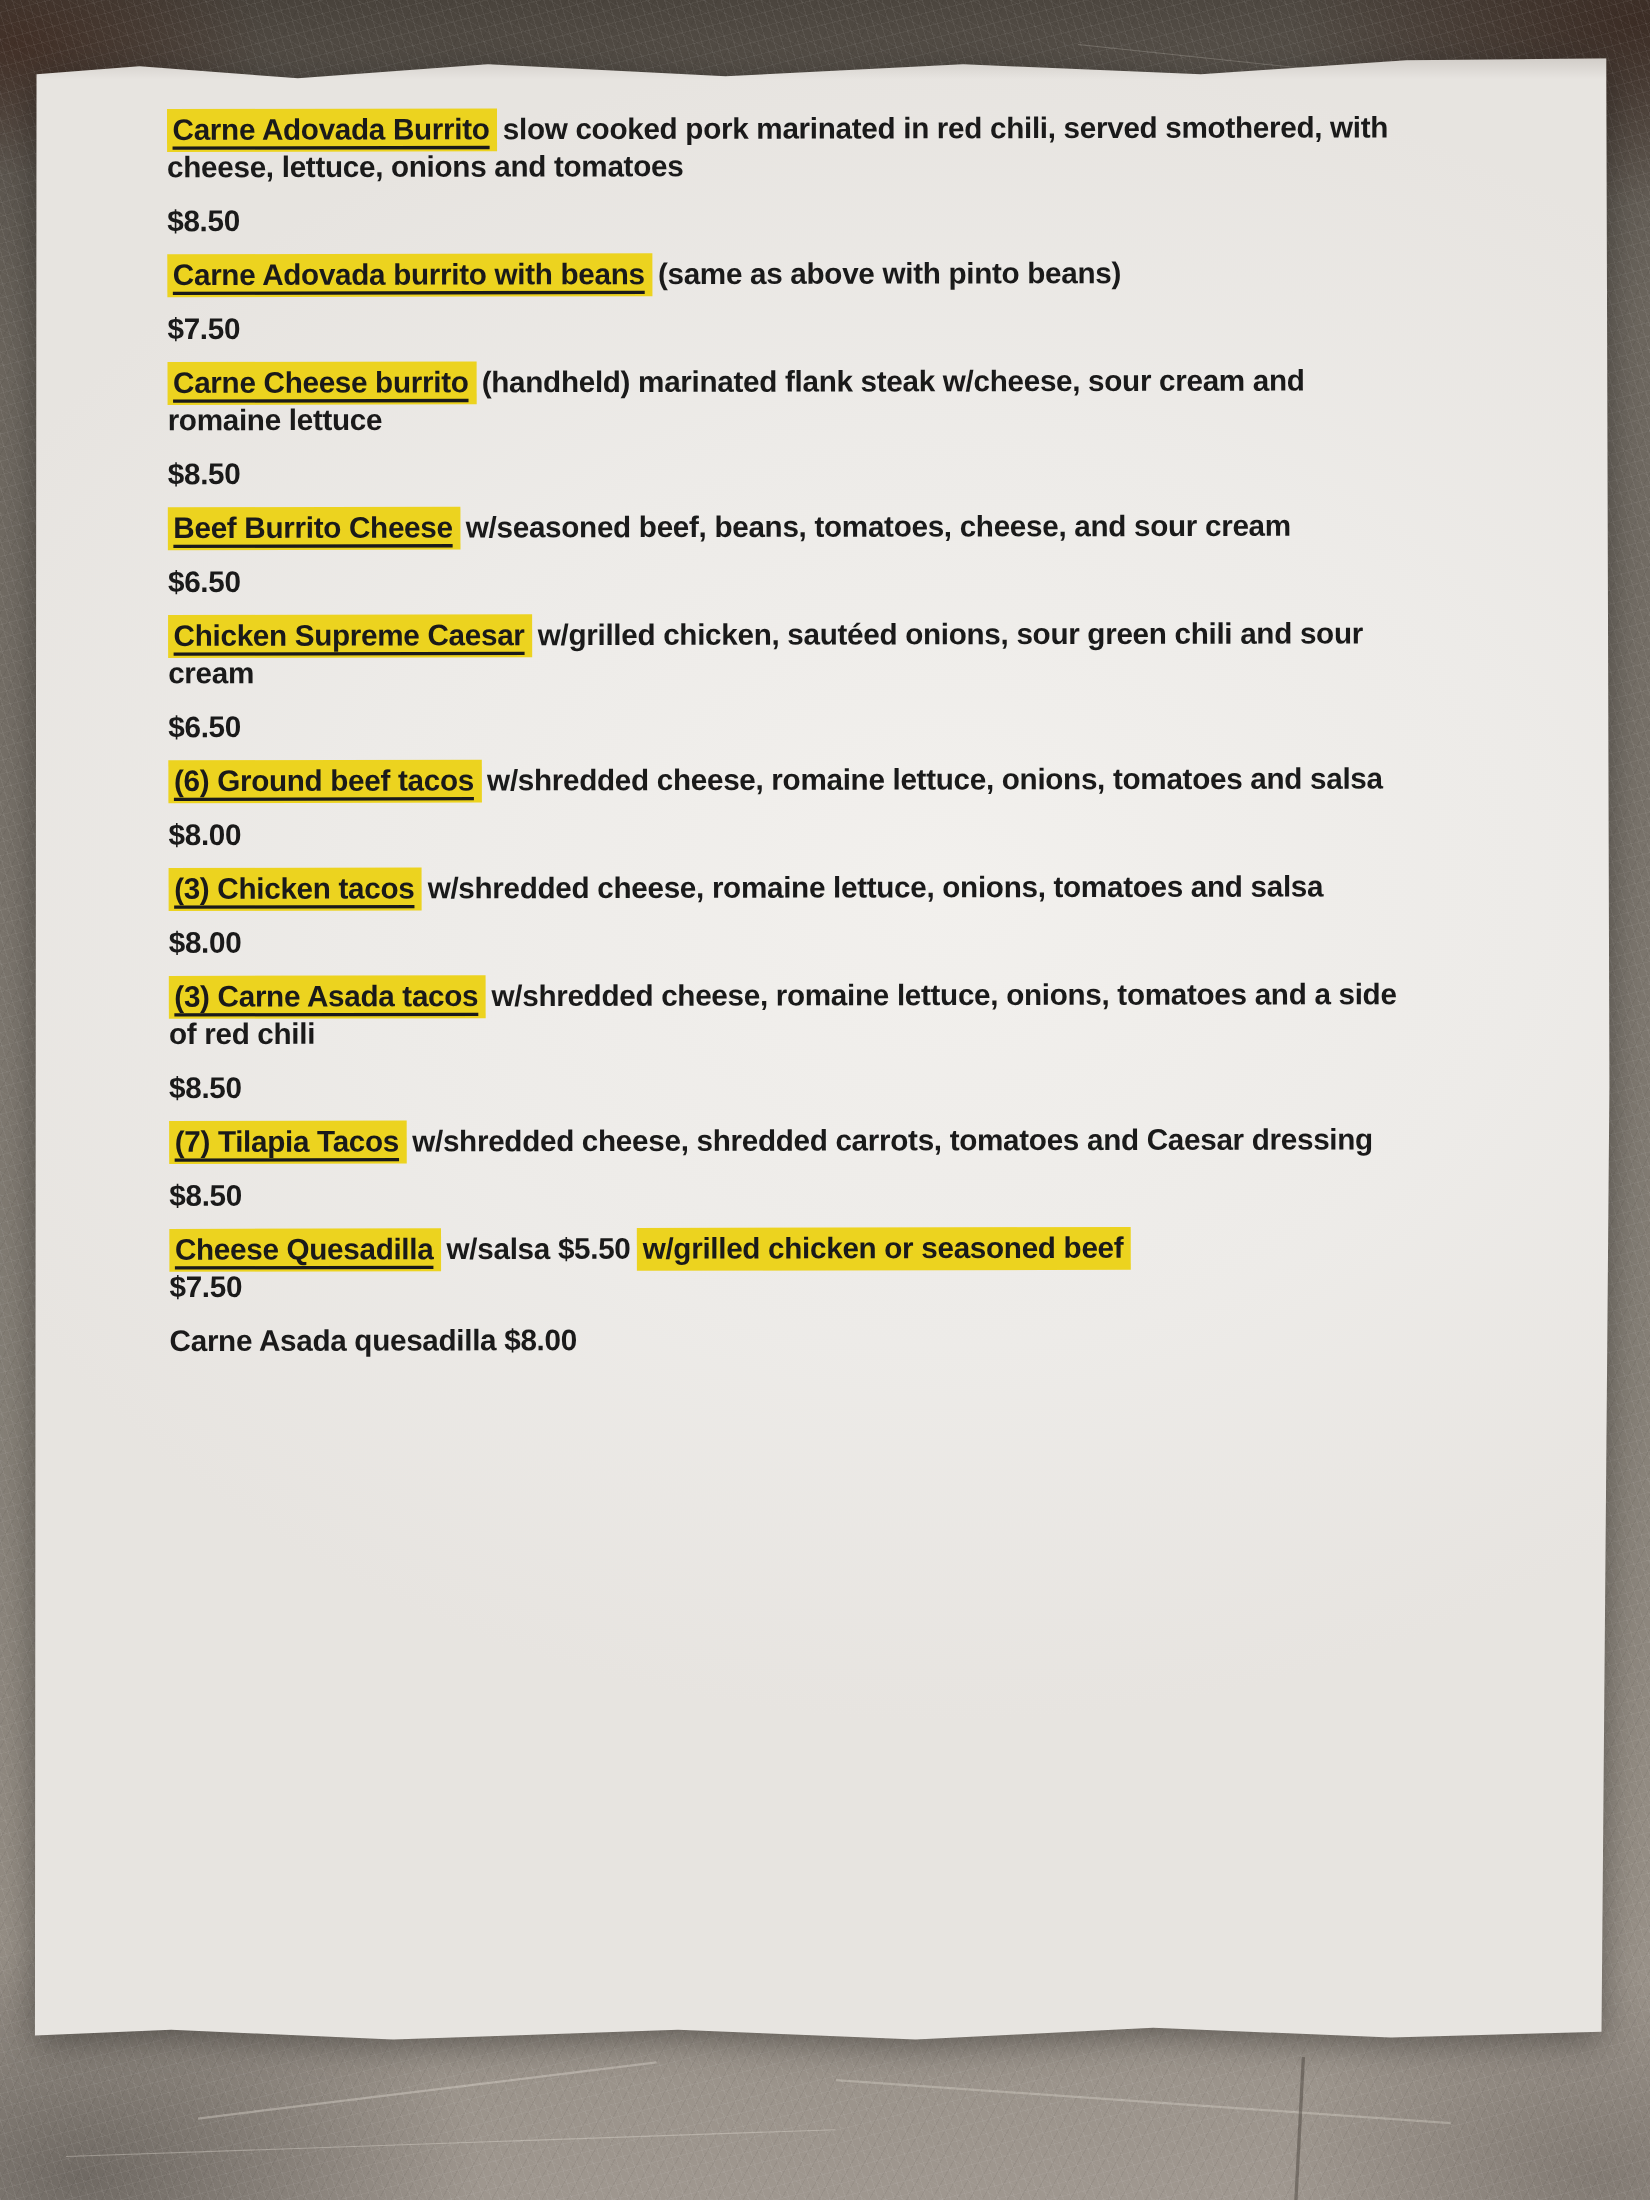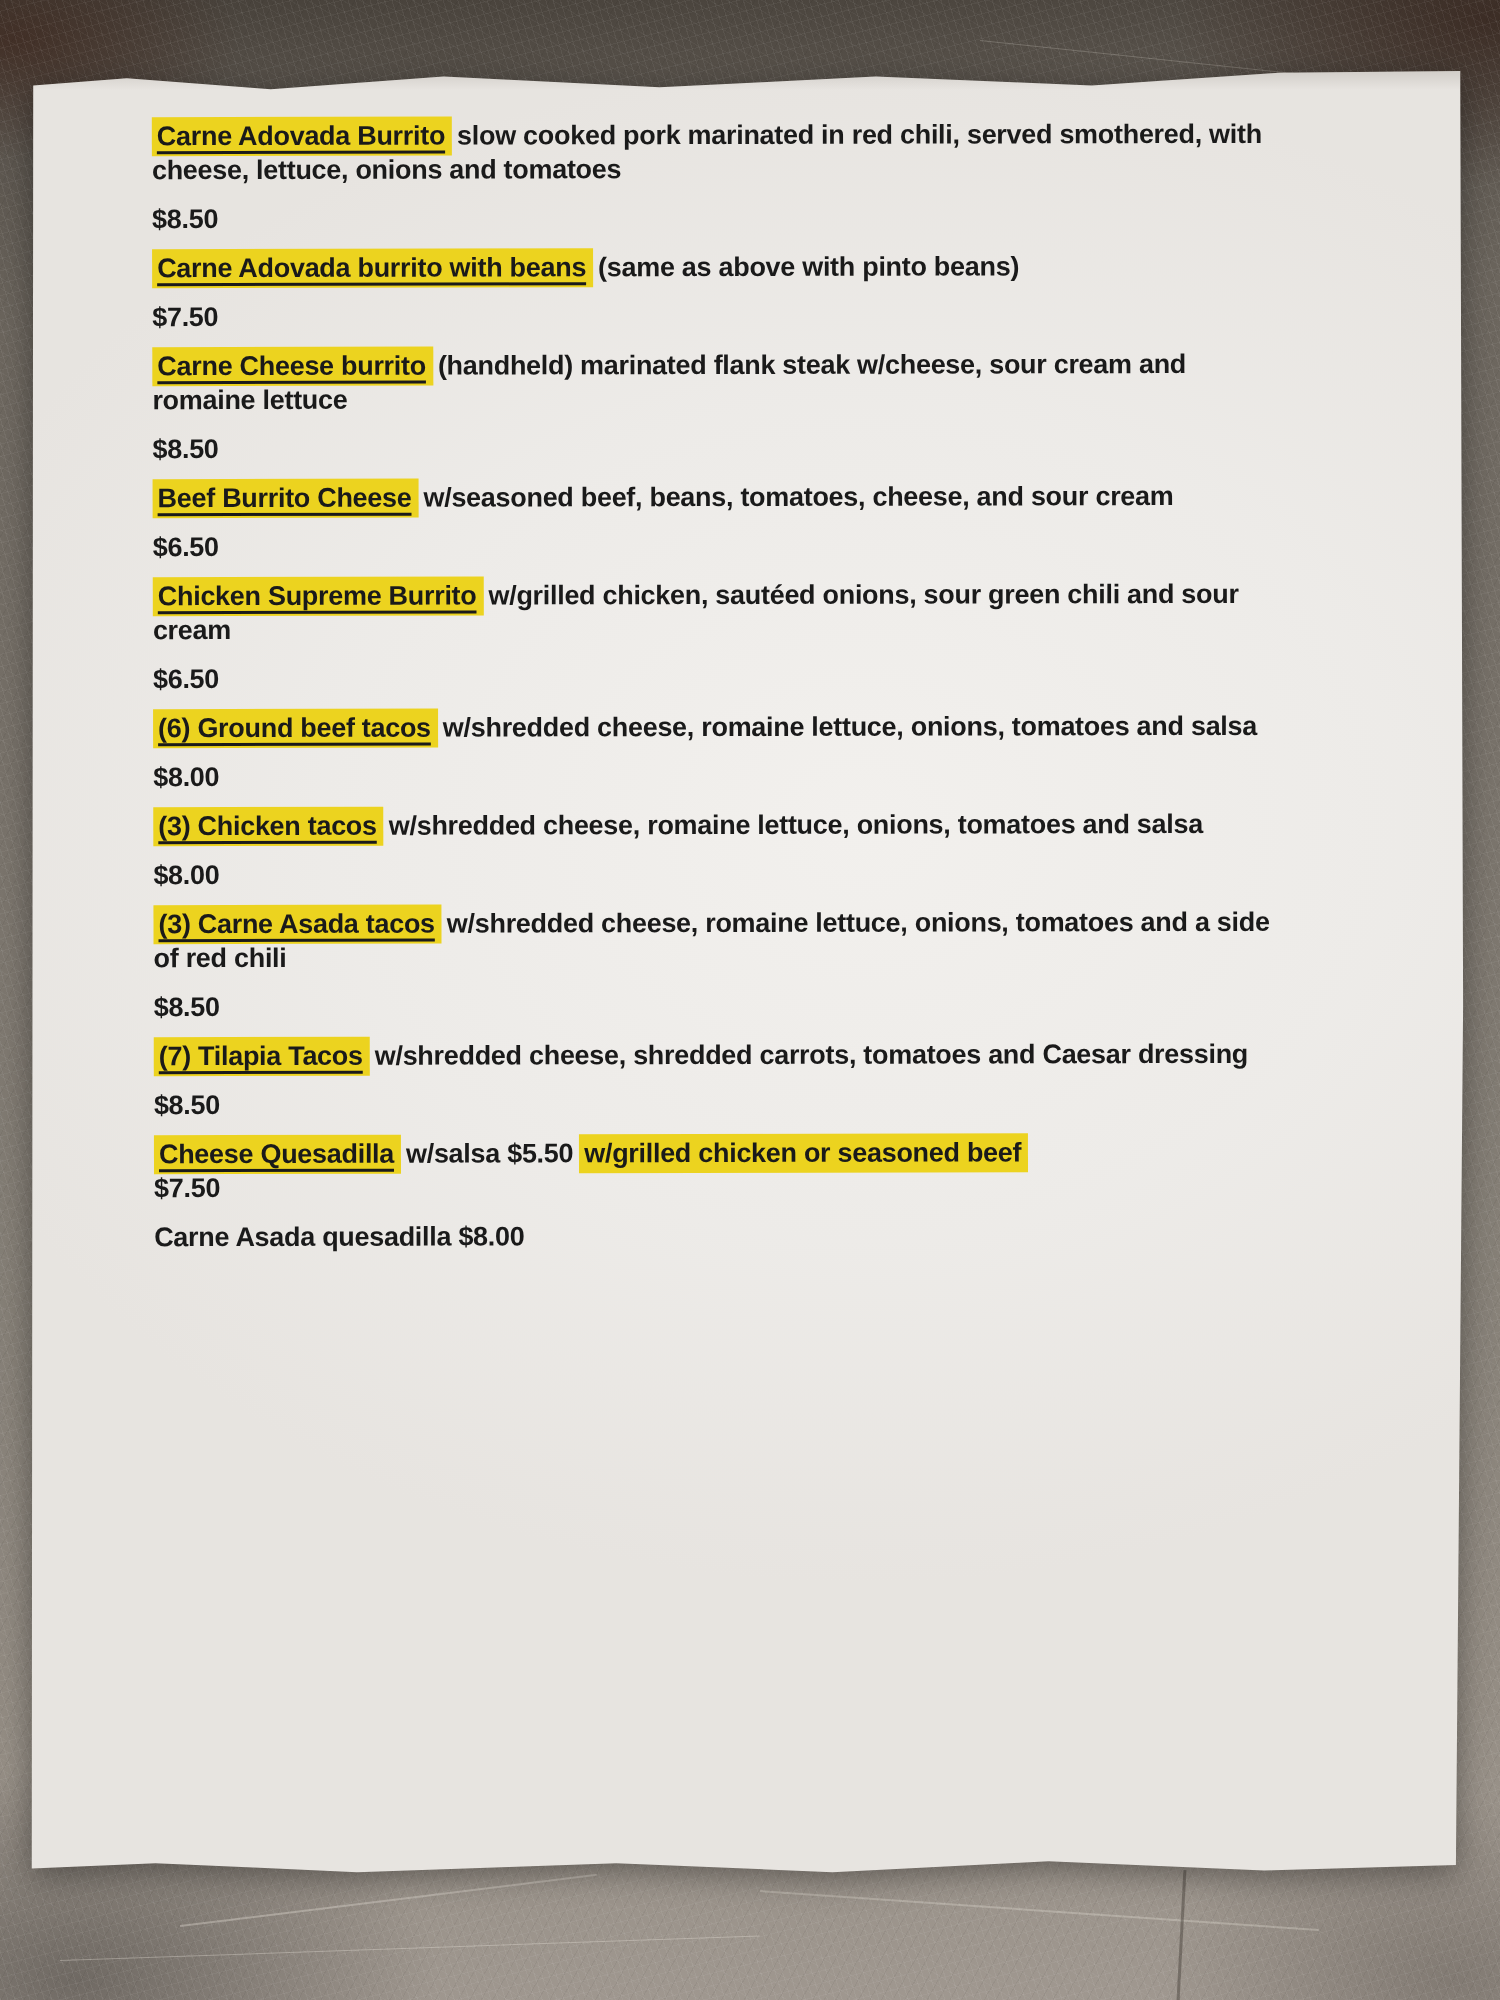--- a/index.html
+++ b/index.html
@@ -29,21 +29,21 @@
   .scratch{position:absolute;background:rgba(235,230,222,0.35);transform-origin:left center;}
   .s1{left:180px;top:1925px;width:420px;height:2px;transform:rotate(-7deg);}
   .s2{left:760px;top:1890px;width:560px;height:2px;transform:rotate(4deg);background:rgba(240,236,228,0.28);}
   .s3{left:60px;top:1960px;width:700px;height:1px;transform:rotate(-2deg);}
   .s4{left:980px;top:40px;width:320px;height:1px;transform:rotate(6deg);background:rgba(235,230,222,0.22);}
   .s5{left:1180px;top:1870px;width:3px;height:130px;background:rgba(40,34,28,0.35);transform:rotate(3deg);}
 
   
   .paper-wrap{position:absolute;inset:0;filter:drop-shadow(0 7px 16px rgba(0,0,0,0.38));}
   .paper{
-    position:absolute;left:26px;top:62px;width:1440px;height:1812px;
+    position:absolute;left:26px;top:44px;width:1440px;height:1812px;
     background:
       linear-gradient(180deg, rgba(125,117,108,0.30) 0, rgba(125,117,108,0) 28px),
       radial-gradient(ellipse 980px 760px at 58% 42%, #f2f0ed 0%, #edebe8 55%, #e7e4e0 100%);
     clip-path:polygon(0.5% 1.3%, 7% 0.9%, 17% 1.5%, 29% 0.8%, 44% 1.4%, 59% 0.8%, 74% 1.3%, 87% 0.6%, 99.6% 0.5%, 99.8% 52%, 99.3% 99.5%, 86% 99.8%, 71% 99.3%, 56% 99.9%, 41% 99.4%, 23% 99.9%, 9% 99.4%, 0.4% 99.7%);
   }
   
   .menu{
     position:absolute;left:127px;top:56px;width:1128px;
     font-size:27px;font-weight:bold;color:#1a1a1a;
     line-height:34px;letter-spacing:-0.3px;
@@ -92,21 +92,21 @@
       <p class="mline"><span class="hl ul">Carne Cheese burrito</span><span>(handheld) marinated flank steak w/cheese, sour cream and romaine lettuce</span></p>
       <p class="mline">$8.50</p>
     </div>
 
     <div>
       <p class="mline"><span class="hl ul">Beef Burrito Cheese</span><span>w/seasoned beef, beans, tomatoes, cheese, and sour cream</span></p>
       <p class="mline">$6.50</p>
     </div>
 
     <div>
-      <p class="mline"><span class="hl ul">Chicken Supreme Burrito</span><span>w/grilled chicken, sautéed onions, sour green chili and sour cream</span></p>
+      <p class="mline"><span class="hl ul">Chicken Supreme Caesar</span><span>w/grilled chicken, sautéed onions, sour green chili and sour cream</span></p>
       <p class="mline">$6.50</p>
     </div>
 
     <div>
       <p class="mline"><span class="hl ul">(6) Ground beef tacos</span><span>w/shredded cheese, romaine lettuce, onions, tomatoes and salsa</span></p>
       <p class="mline">$8.00</p>
     </div>
 
     <div>
       <p class="mline"><span class="hl ul">(3) Chicken tacos</span><span>w/shredded cheese, romaine lettuce, onions, tomatoes and salsa</span></p>

